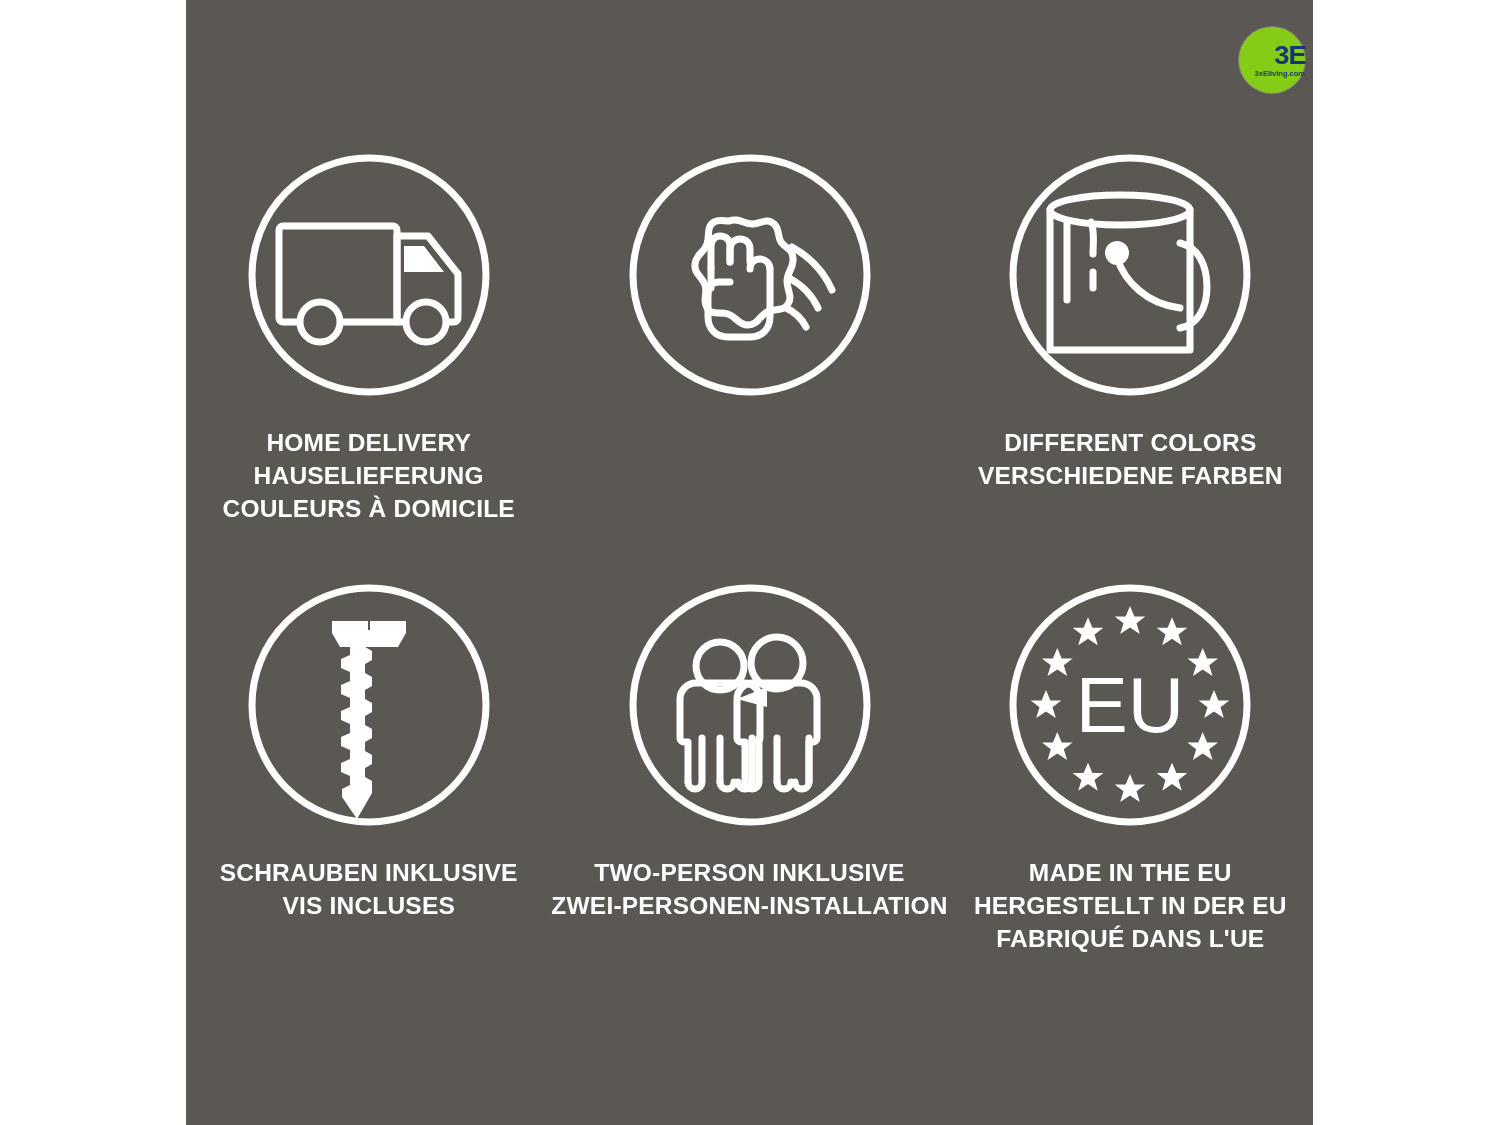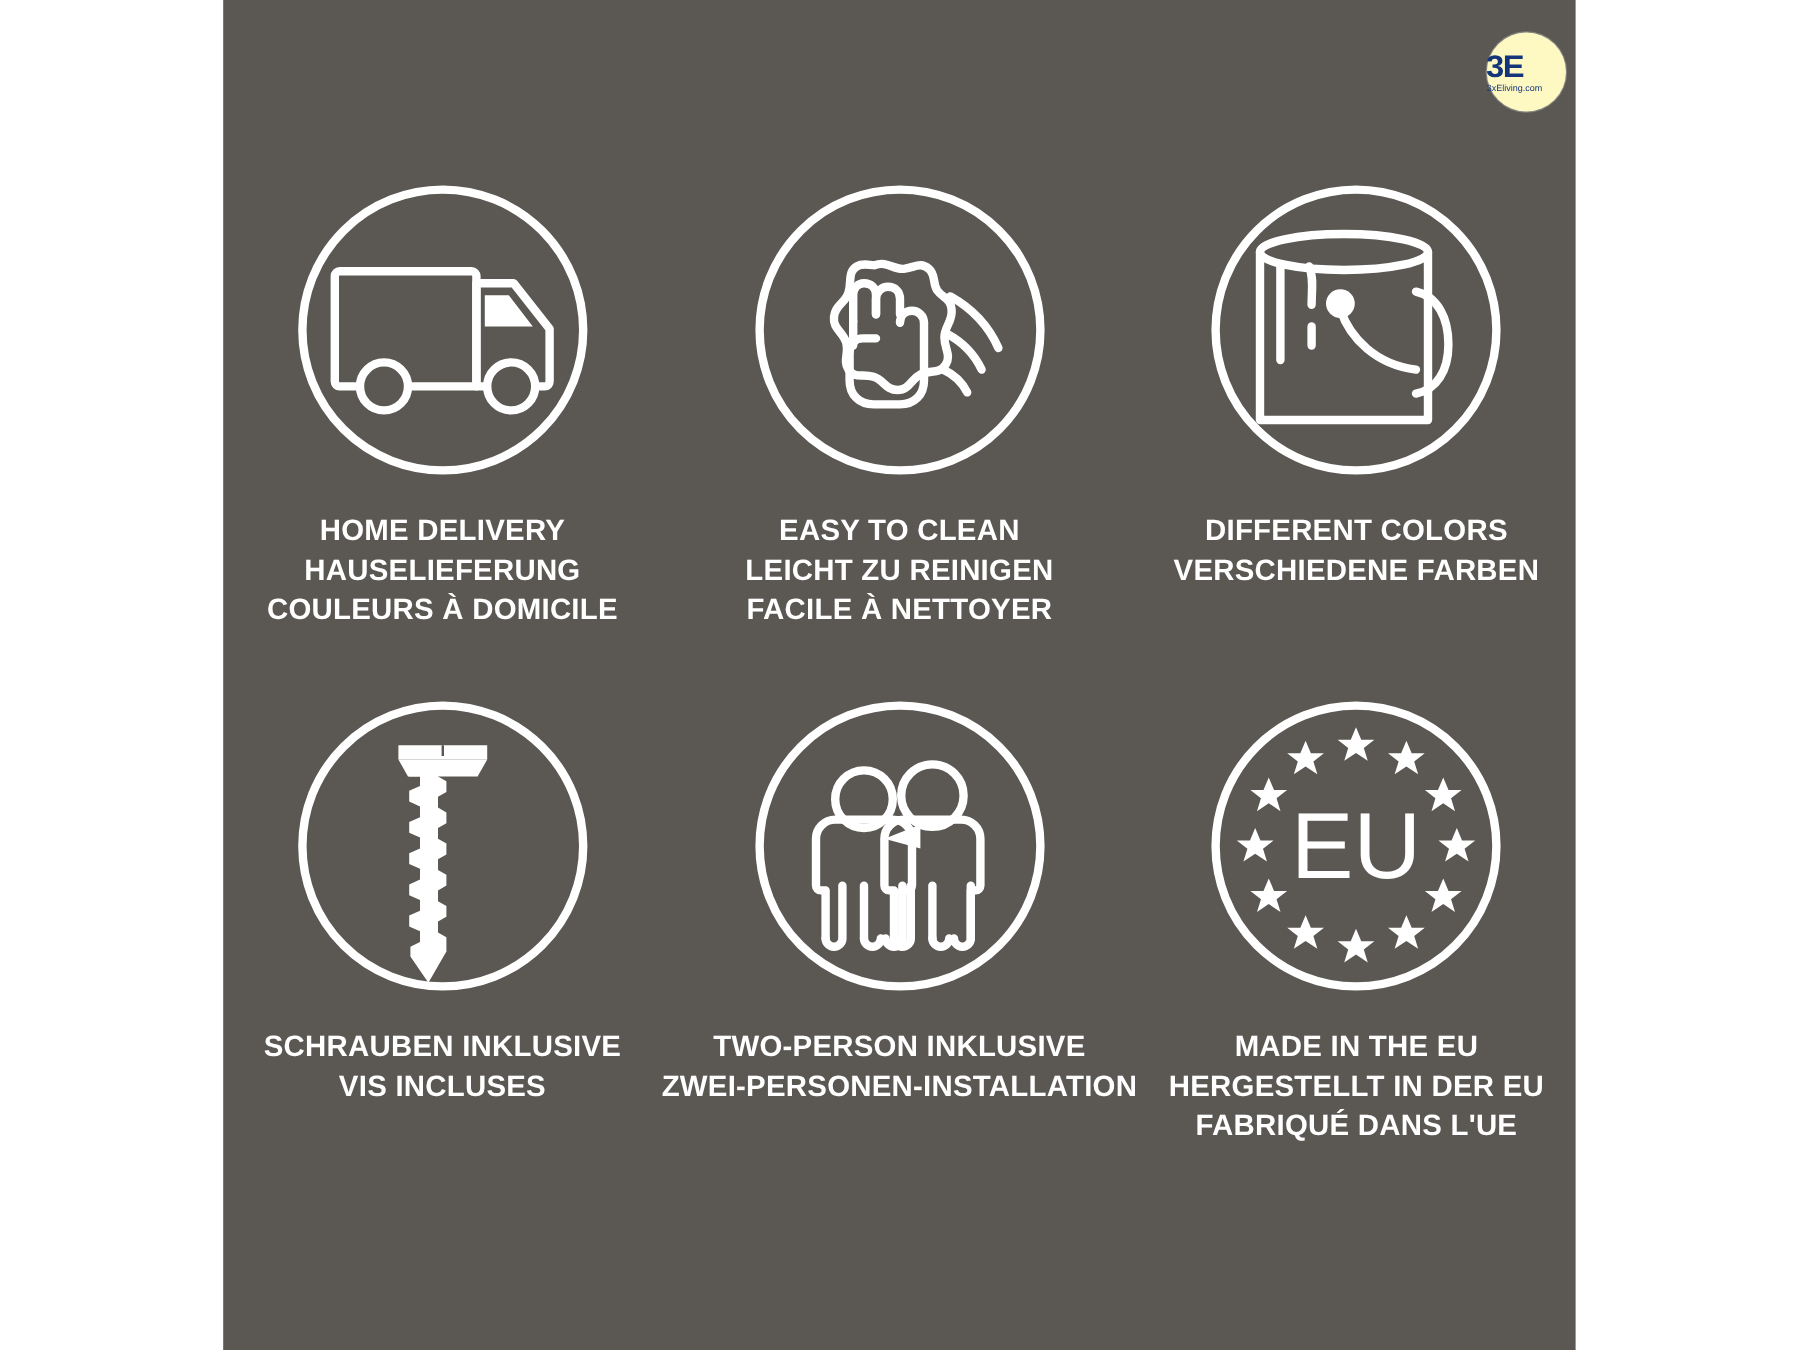--- a/index.html
+++ b/index.html
@@ -31,39 +31,39 @@
   }
 
   
   #logo {
     position: absolute;
     left: 1239px;
     top: 27px;
     width: 66px;
     height: 66px;
     border-radius: 50%;
-    background: #fef9c3;
+    background: #84cc16;
     display: flex;
     flex-direction: column;
-    align-items: flex-start;
+    align-items: flex-end;
     justify-content: center;
     box-shadow: 0 0 0 1px rgba(255,255,255,0.25);
   }
   #logo .logo-mark {
     font-family: "Liberation Sans", sans-serif;
     font-weight: bold;
     font-size: 26px;
     line-height: 26px;
     color: #15357a;
     letter-spacing: -1px;
     transform: scaleX(1.05);
   }
   #logo .logo-word {
     font-family: "Liberation Sans", sans-serif;
-    font-weight: normal;
+    font-weight: bold;
     font-size: 7.5px;
     line-height: 9px;
     color: #15357a;
     margin-top: 1px;
     white-space: nowrap;
   }
 
   
   #grid {
     position: absolute;
@@ -154,25 +154,20 @@
             <path d="M83 143 v24 c0 12 8 20 20 20 h22 c12 0 20 -8 20 -20 v-48"></path>
             <path d="M145 119 c0 -6 -5 -10 -10 -10 c-6 0 -10 4 -10 10"></path>
             <path d="M125 112 v-13 c0 -6 -4 -10 -10 -10 c-5 0 -10 4 -10 10 v13"></path>
             <path d="M105 112 v-16 c0 -6 -4 -10 -10 -10 c-5 0 -9 4 -9 10 v22"></path>
             <path d="M86 118 v20"></path>
             <path d="M167 97 c18 10 32 25 40 43"></path>
             <path d="M164 128 c13 7 23 17 29 30"></path>
             <path d="M161 158 c9 4 16 11 20 19"></path>
           </g>
         </svg>
-      </div>
-      <div class="caption">
-        <span class="line">EASY TO CLEAN</span>
-        <span class="line">LEICHT ZU REINIGEN</span>
-        <span class="line">FACILE À NETTOYER</span>
       </div>
     </div>
 
     <div class="cell">
       <div class="icon-wrap">
         <svg viewBox="0 0 250 250" xmlns="http://www.w3.org/2000/svg">
           <circle cx="125" cy="125" r="117" fill="none" stroke="#ffffff" stroke-width="7"></circle>
           <g fill="none" stroke="#ffffff" stroke-width="7" stroke-linejoin="round" stroke-linecap="round">
             <path d="M175 93 c18 4 27 22 27 44 c0 22 -10 38 -27 41"></path>
             <path d="M45 60 v140 h140 v-140"></path>

